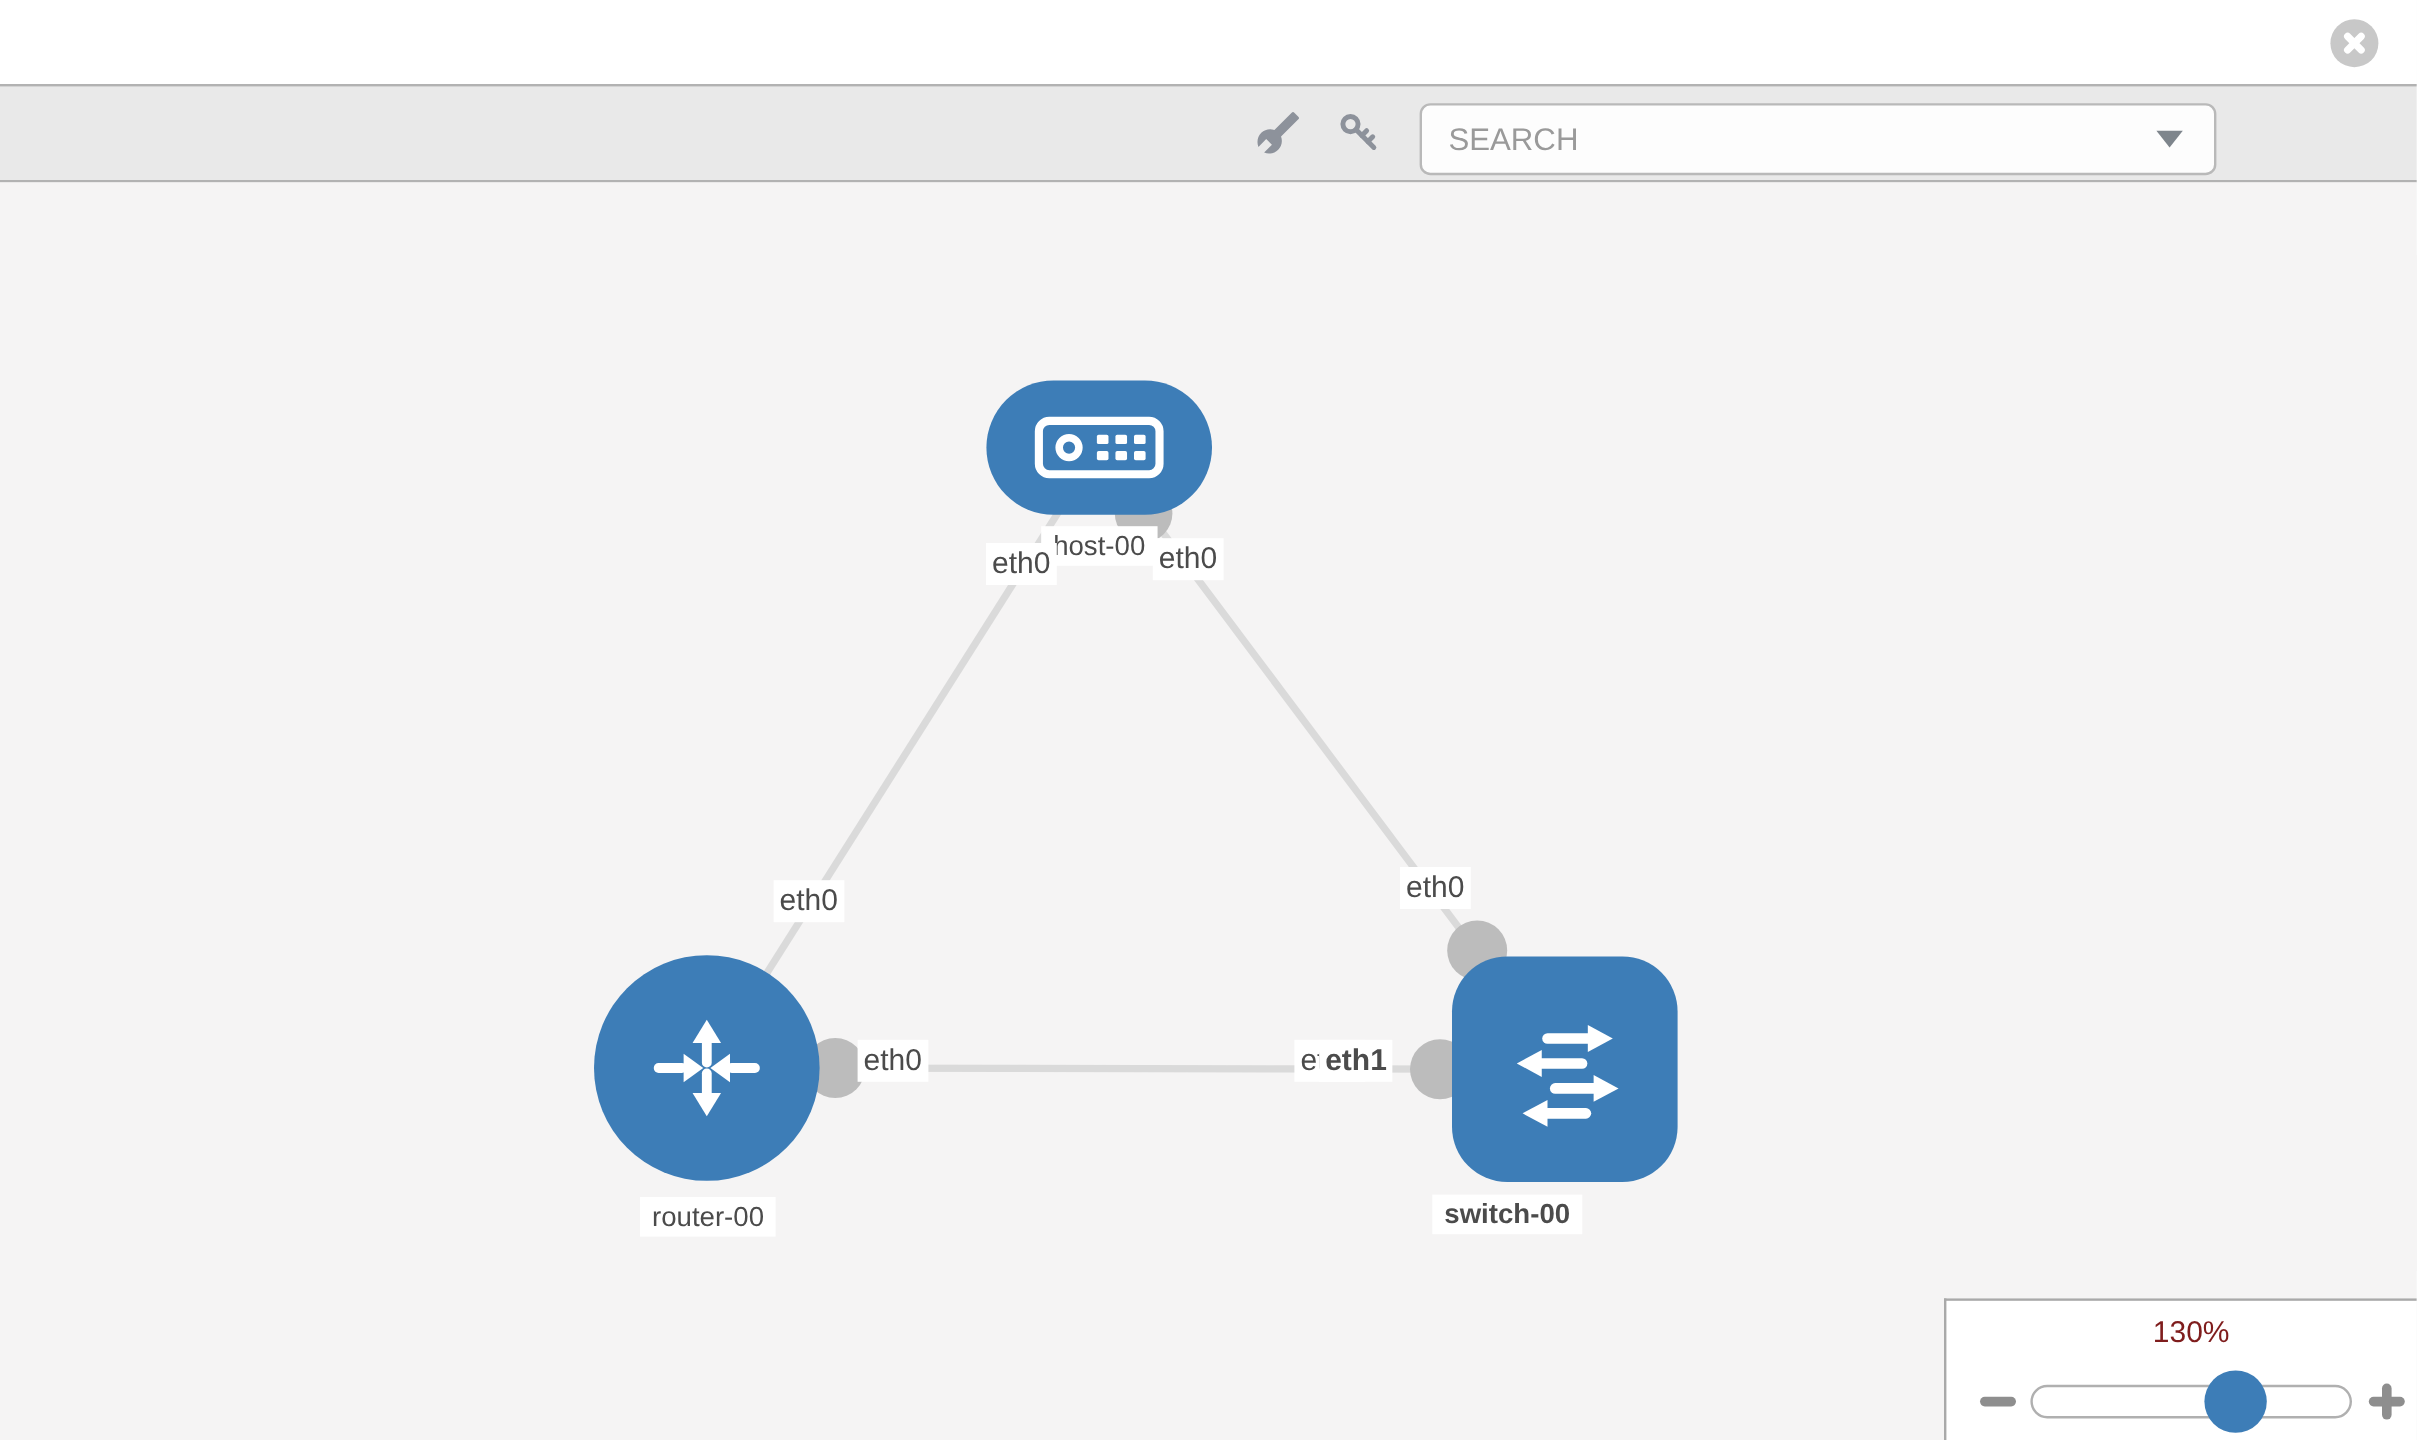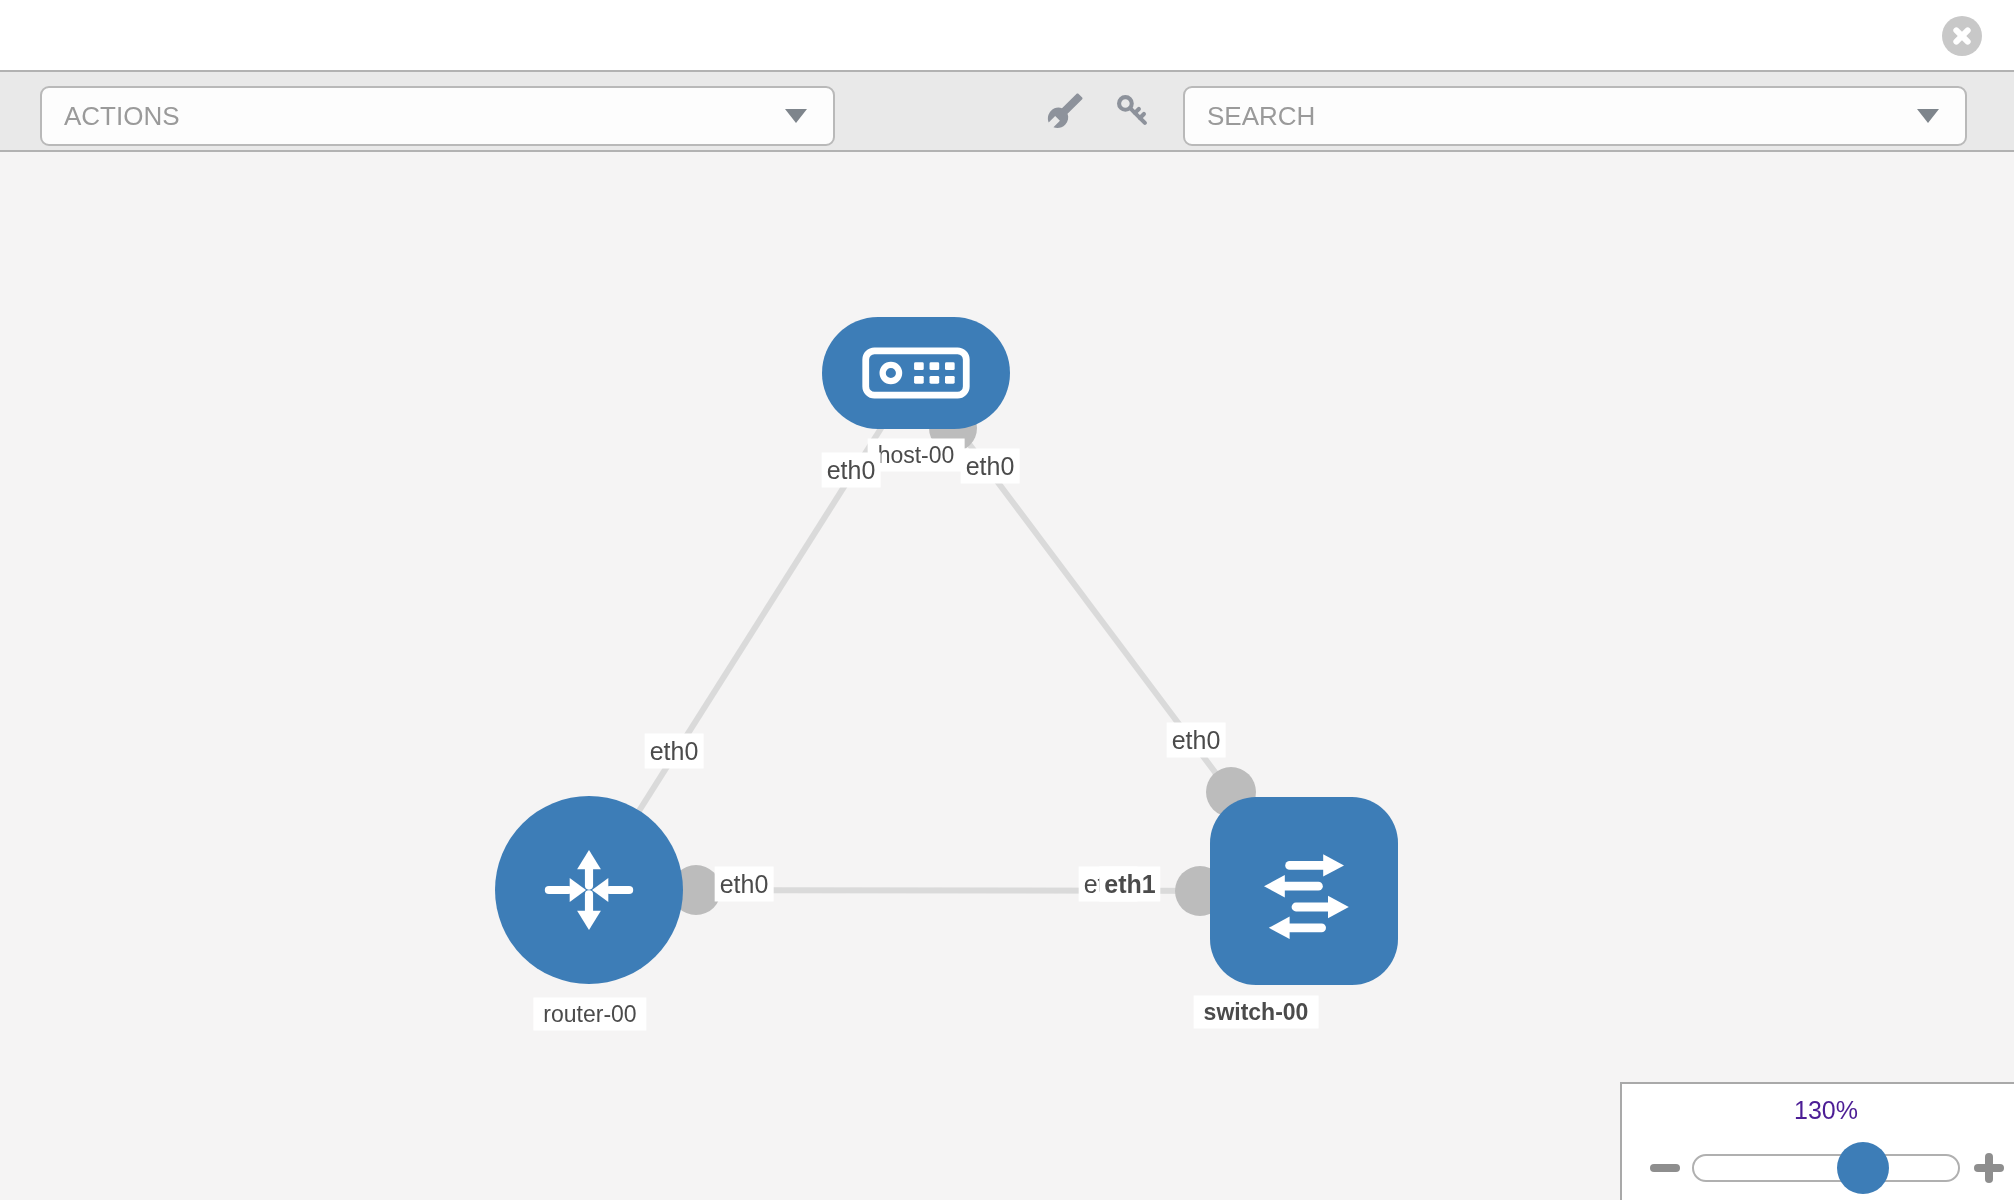--- a/index.html
+++ b/index.html
@@ -33,21 +33,21 @@
     border:2px solid #b9b9b9; border-radius:9px;
     display:flex; align-items:center; justify-content:space-between;
     padding:0 26px 0 22px; cursor:pointer;
   }
   .dropdown .dd-label { font-size:26px; color:#9a9a9a; }
   .caret {
     width:0; height:0; border-left:11px solid transparent; border-right:11px solid transparent;
     border-top:14px solid #7e858c;
   }
   .dd-actions { left:40px;  width:795px; }
-  .dd-search  { left:1183px; width:784px; }
+  .dd-search  { left:1183px; width:664px; }
   .tool-icon { position:absolute; top:20px; width:38px; height:38px; cursor:pointer; }
   .tool-icon.wrench { left:1046px; }
   .tool-icon.key    { left:1114px; }
 
   
   .canvas {
     position:absolute; top:152px; left:0; width:2014px; height:1048px;
     background:#f5f4f4; overflow:hidden;
   }
   #topo-svg { position:absolute; left:0; top:0; }
@@ -57,21 +57,21 @@
   }
   .iface-label { font-size:25px; padding:3px 5px; }
   .node-label  { font-size:23px; padding:3px 10px; }
 
   
   .zoom-panel {
     position:absolute; right:0; bottom:0; width:394px; height:118px;
     background:#ffffff; border-top:2px solid #a9a9a9; border-left:2px solid #a9a9a9;
     z-index:20;
   }
-  .zoom-value { margin:12px 0 0 70px; width:268px; text-align:center; font-size:25px; color:#4c1d95; }
+  .zoom-value { margin:12px 0 0 70px; width:268px; text-align:center; font-size:25px; color:#7f1d1d; }
   .zoom-row { position:absolute; left:0; top:56px; width:100%; height:56px; }
   .zoom-minus {
     position:absolute; left:28px; top:24px; width:30px; height:8px; border-radius:4px;
     background:#8e8e8e; cursor:pointer;
   }
   .zoom-slider {
     position:absolute; left:70px; top:14px; width:268px; height:28px;
     border:2px solid #b0b0b0; border-radius:16px; background:#ffffff; cursor:pointer;
   }
   .zoom-handle {
@@ -86,24 +86,20 @@
 <body>
 
 <div class="header">
   <div class="close-btn">
     <span class="xb a"></span>
     <span class="xb b"></span>
   </div>
 </div>
 
 <div class="toolbar">
-  <div class="dropdown dd-actions">
-    <span class="dd-label">ACTIONS</span>
-    <span class="caret"></span>
-  </div>
 
   <svg class="tool-icon wrench" viewBox="0 0 24 24">
     <path transform="scale(1,-1) translate(0,-24)" fill="#8d929b" d="M22.7 19.3l-9.1-9.1c.9-2.3.4-5-1.5-6.9C10.1 1.3 7.1.8 4.7 1.8l4.1 4.1-3 3-4.1-4.1c-1 2.4-.5 5.4 1.5 7.4 1.9 1.9 4.6 2.4 6.9 1.5l9.1 9.1c.4.4 1 .4 1.4 0l2.1-2.1c.5-.4.5-1 0-1.4z"></path>
   </svg>
   <svg class="tool-icon key" viewBox="0 0 24 24">
     <g stroke="#8d929b" stroke-width="2.6" fill="none" stroke-linecap="round">
       <circle cx="7.2" cy="7.2" r="4"></circle>
       <path d="M10.2 10.2 L19.5 19.5"></path>
       <path d="M16.4 16.4 l2.5 -2.5"></path>
       <path d="M13.2 13.2 l2.5 -2.5"></path>

